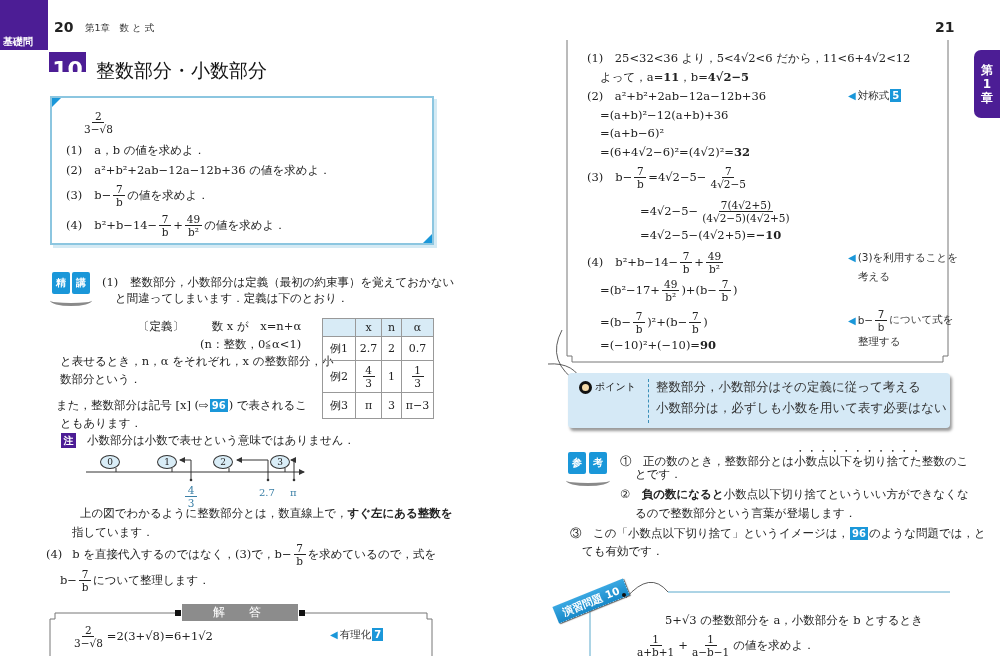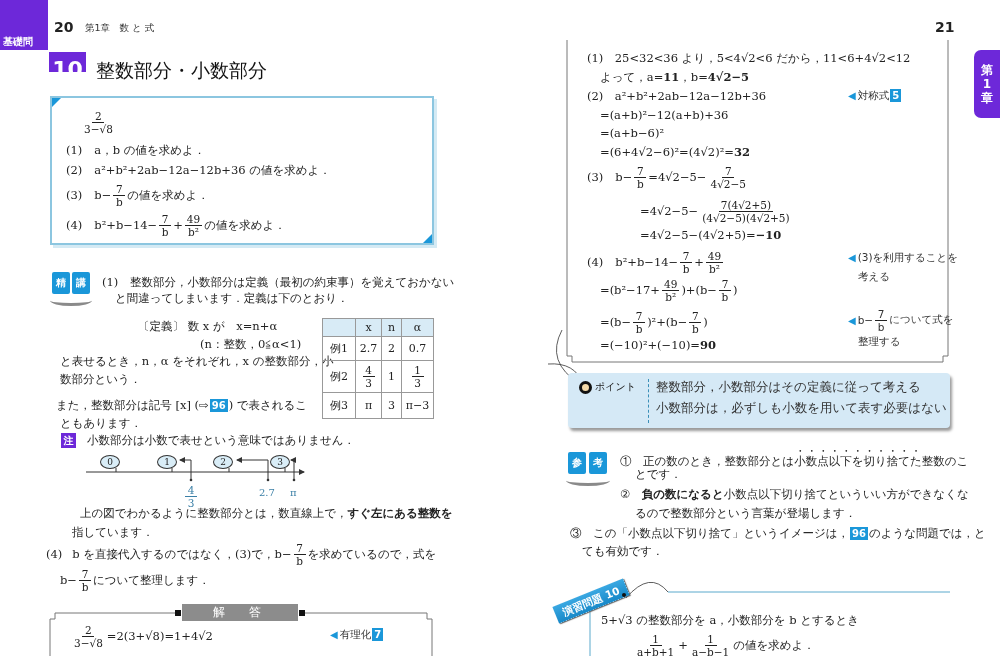--- a/index.html
+++ b/index.html
@@ -11,21 +11,21 @@
   .row{display:flex;align-items:center;}
   .frac{display:inline-flex;flex-direction:column;align-items:center;vertical-align:middle;
         font-size:10.5px;line-height:12px;margin:0 2px;}
   .frac .num{border-bottom:1px solid #222;padding:0 2px;text-align:center;min-width:8px;}
   .frac .den{padding:0 2px;text-align:right;}
   .b{font-weight:bold;}
   .ref{display:inline-block;background:#1a97d9;color:#fff;font-family:"DejaVu Sans",sans-serif;
        font-weight:bold;font-size:10px;line-height:13px;padding:0 2px;margin:0 1px;}
   .hint{font-family:"DejaVu Sans",sans-serif;font-size:10.5px;color:#333;}
   .tri{color:#1a97d9;font-size:10px;margin-right:2px;}
-  .blue{background:#6d28d9;}
+  .blue{background:#4c1d95;}
   
   .book{position:absolute;}
   .book .pg{position:absolute;top:2px;width:18px;height:22px;background:#1a97d9;border-radius:2px;
             color:#fff;font-family:"DejaVu Sans",sans-serif;font-size:10px;font-weight:bold;
             display:flex;align-items:center;justify-content:center;}
   .book .base{position:absolute;left:0;right:0;bottom:0;height:8px;border-bottom:3px solid #8a8a8a;
               border-radius:0 0 50% 50%;}
   table.ex{border-collapse:collapse;font-size:11px;}
   table.ex td{border:1px solid #999;text-align:center;padding:0 3px;}
   table.ex tr.hdr td{background:#d8ebf6;height:17px;}
@@ -98,21 +98,21 @@
     <div class="base"></div>
   </div>
 
   <div class="abs t" style="left:102px;top:274px;">
     <span style="margin-right:8px">(1)</span>
     <span>整数部分，小数部分は定義（最初の約束事）を覚えておかない</span>
   </div>
   <span class="abs t" style="left:115px;top:290px;">と間違ってしまいます．定義は下のとおり．</span>
 
   <div class="abs t" style="left:138px;top:318px;">
-    <span class="sans" style="margin-right:0">〔定義〕</span>
+    <span class="sans" style="margin-right:24px">〔定義〕</span>
     <span>数 x が　x=n+α</span>
   </div>
   <span class="abs t" style="left:200px;top:336px;">(n：整数，0≦α&lt;1)</span>
   <span class="abs t" style="left:60px;top:353px;">と表せるとき，n，α をそれぞれ，x の整数部分，小</span>
   <span class="abs t" style="left:60px;top:371px;">数部分という．</span>
 
   <table class="abs ex" style="left:322px;top:318px;">
     <tbody>
         <tr class="hdr">
       <td style="width:26px"></td>
@@ -214,21 +214,21 @@
     <rect x="299" y="610" width="6" height="6" fill="#111"></rect>
   </svg>
   <div class="abs sans" style="left:182px;top:604px;width:116px;height:17px;background:#8c8c8c;color:#fff;font-size:12px;line-height:17px;text-align:center;letter-spacing:6px;">
     <span>解　答</span>
   </div>
   <div class="abs t row" style="left:70px;top:622px;height:28px;">
     <span class="frac">
       <span class="num">2</span>
       <span class="den">3−√8</span>
     </span>
-    <span>=2(3+√8)=1+4√2</span>
+    <span>=2(3+√8)=6+1√2</span>
   </div>
   <div class="abs hint" style="left:330px;top:628px;">
     <span class="tri">◀</span><span>有理化</span><span class="ref">7</span>
   </div>
 </div>
 
 <div>
   <span class="abs sans b" style="left:935px;top:19px;font-size:14px;">21</span>
   <div class="abs blue sans" style="left:974px;top:50px;width:26px;height:68px;border-radius:7px 0 0 7px;color:#fff;font-weight:bold;font-size:12px;line-height:14px;display:flex;flex-direction:column;align-items:center;justify-content:center;">
     <span>第</span>
@@ -364,21 +364,21 @@
   <span class="abs t" style="left:635px;top:505px;">るので整数部分という言葉が登場します．</span>
   <div class="abs t" style="left:570px;top:525px;">
     <span>③　この「小数点以下切り捨て」というイメージは，</span><span class="ref">96</span><span>のような問題では，と</span>
   </div>
   <span class="abs t" style="left:582px;top:543px;">ても有効です．</span>
 
   <div class="abs sans" style="left:553px;top:592px;width:76px;height:18px;background:linear-gradient(#3aa8e2,#1788c8);color:#fff;font-weight:bold;font-size:10.5px;line-height:18px;text-align:center;transform:rotate(-22deg);transform-origin:center;box-shadow:1px 1px 1px #666;">
     <span>演習問題 10</span>
   </div>
   <span class="abs" style="left:622px;top:593px;width:4px;height:4px;border-radius:50%;background:#111;"></span>
-  <span class="abs t" style="left:601px;top:612px;">5+√3 の整数部分を a，小数部分を b とするとき</span>
+  <span class="abs t" style="left:665px;top:612px;">5+√3 の整数部分を a，小数部分を b とするとき</span>
   <div class="abs t row" style="left:633px;top:631px;height:28px;">
     <span class="frac">
       <span class="num">1</span>
       <span class="den">a+b+1</span>
     </span>
     <span>+</span>
     <span class="frac">
       <span class="num">1</span>
       <span class="den">a−b−1</span>
     </span>

